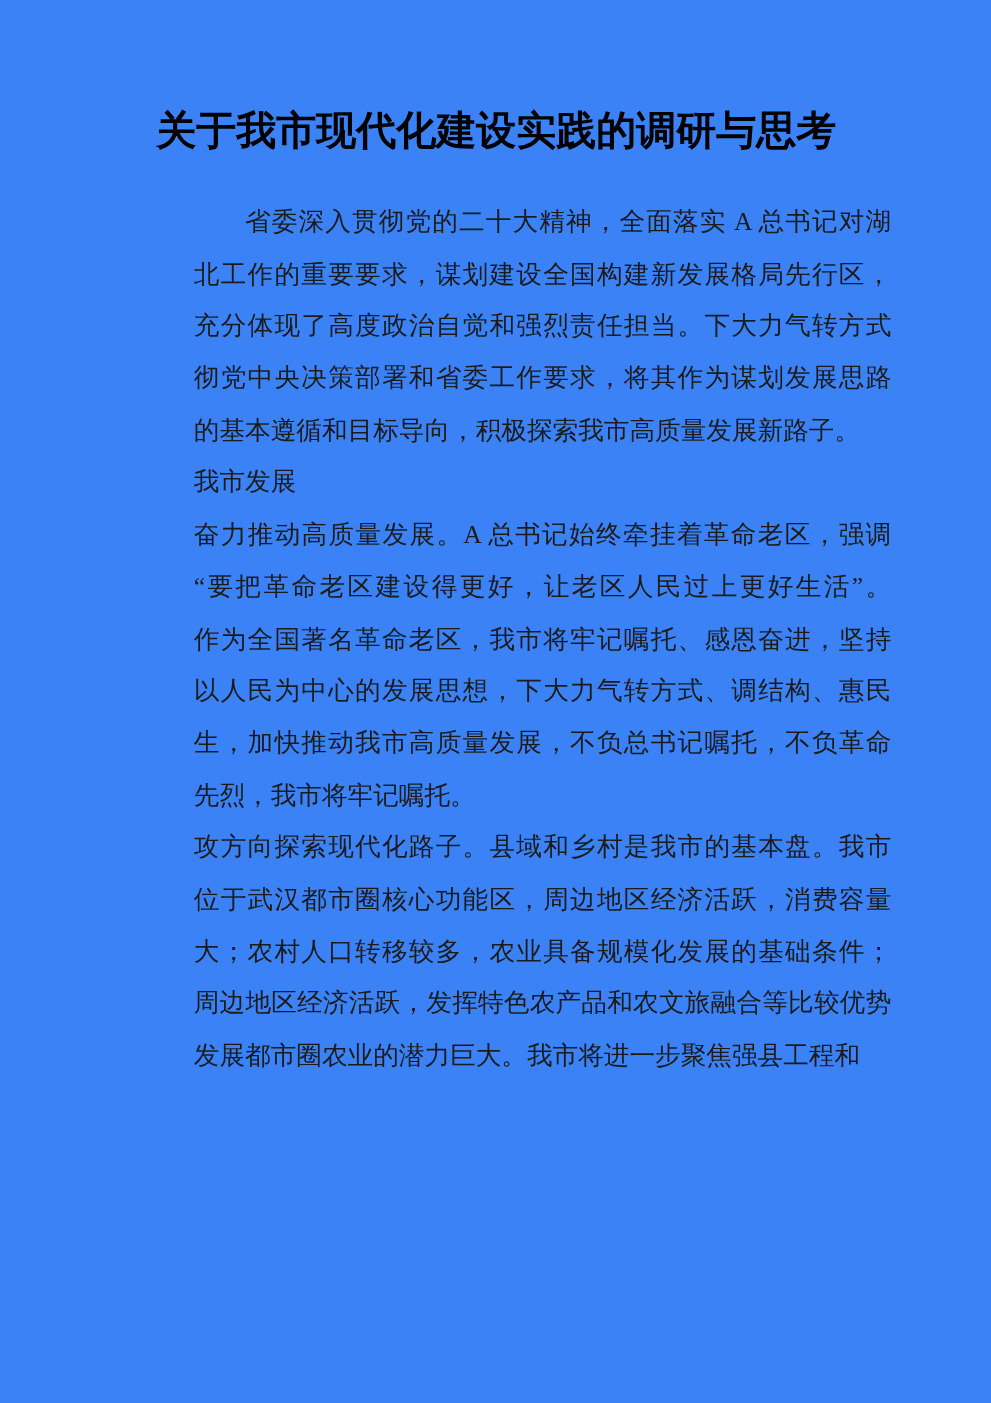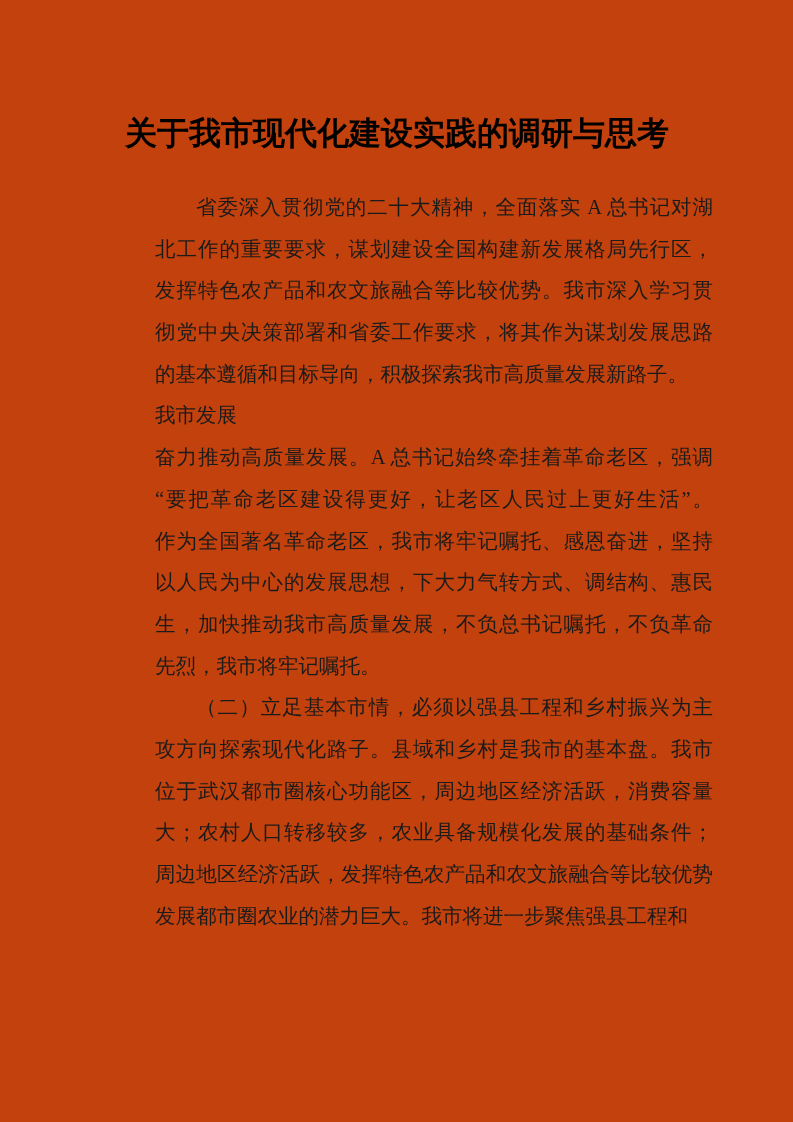--- a/index.html
+++ b/index.html
@@ -5,23 +5,23 @@
   html, body {
     margin: 0;
     padding: 0;
     background: #ffffff;
   }
   .page {
     position: relative;
     width: 793px;
     height: 1122px;
     margin: 0 auto;
-    background: #c2410c;
+    background: #3b82f6;
     box-sizing: border-box;
-    padding: 109px 117px 0 118px;
+    padding: 80px 117px 0 118px;
     overflow: hidden;
     font-family: "Liberation Serif", serif;
     color: #1b1b1b;
   }
   .doc-title {
     margin: 0 0 30px 0;
     font-size: 32px;
     line-height: 48px;
     font-weight: 700;
     text-align: center;
@@ -56,37 +56,36 @@
 </style>
 </head>
 <body>
 
 <div class="page">
   <h1 class="doc-title">关于我市现代化建设实践的调研与思考</h1>
   <div class="doc-body">
       <div class="paragraph">
         <div class="line first">省委深入贯彻党的二十大精神，全面落实 A 总书记对湖</div>
         <div class="line">北工作的重要要求，谋划建设全国构建新发展格局先行区，</div>
-        <div class="line">发挥特色农产品和农文旅融合等比较优势。我市深入学习贯</div>
+        <div class="line">充分体现了高度政治自觉和强烈责任担当。下大力气转方式</div>
         <div class="line">彻党中央决策部署和省委工作要求，将其作为谋划发展思路</div>
         <div class="line last">的基本遵循和目标导向，积极探索我市高质量发展新路子。</div>
       </div>
       <div class="paragraph">
         <div class="line last">我市发展</div>
       </div>
       <div class="paragraph">
         <div class="line">奋力推动高质量发展。A 总书记始终牵挂着革命老区，强调</div>
         <div class="line">“要把革命老区建设得更好，让老区人民过上更好生活”。</div>
         <div class="line">作为全国著名革命老区，我市将牢记嘱托、感恩奋进，坚持</div>
         <div class="line">以人民为中心的发展思想，下大力气转方式、调结构、惠民</div>
         <div class="line">生，加快推动我市高质量发展，不负总书记嘱托，不负革命</div>
         <div class="line last">先烈，我市将牢记嘱托。</div>
       </div>
       <div class="paragraph">
-        <div class="line first">（二）立足基本市情，必须以强县工程和乡村振兴为主</div>
         <div class="line">攻方向探索现代化路子。县域和乡村是我市的基本盘。我市</div>
         <div class="line">位于武汉都市圈核心功能区，周边地区经济活跃，消费容量</div>
         <div class="line">大；农村人口转移较多，农业具备规模化发展的基础条件；</div>
         <div class="line">周边地区经济活跃，发挥特色农产品和农文旅融合等比较优势</div>
         <div class="line last">发展都市圈农业的潜力巨大。我市将进一步聚焦强县工程和</div>
       </div>
     </div>
 </div>
 
 </body></html>

